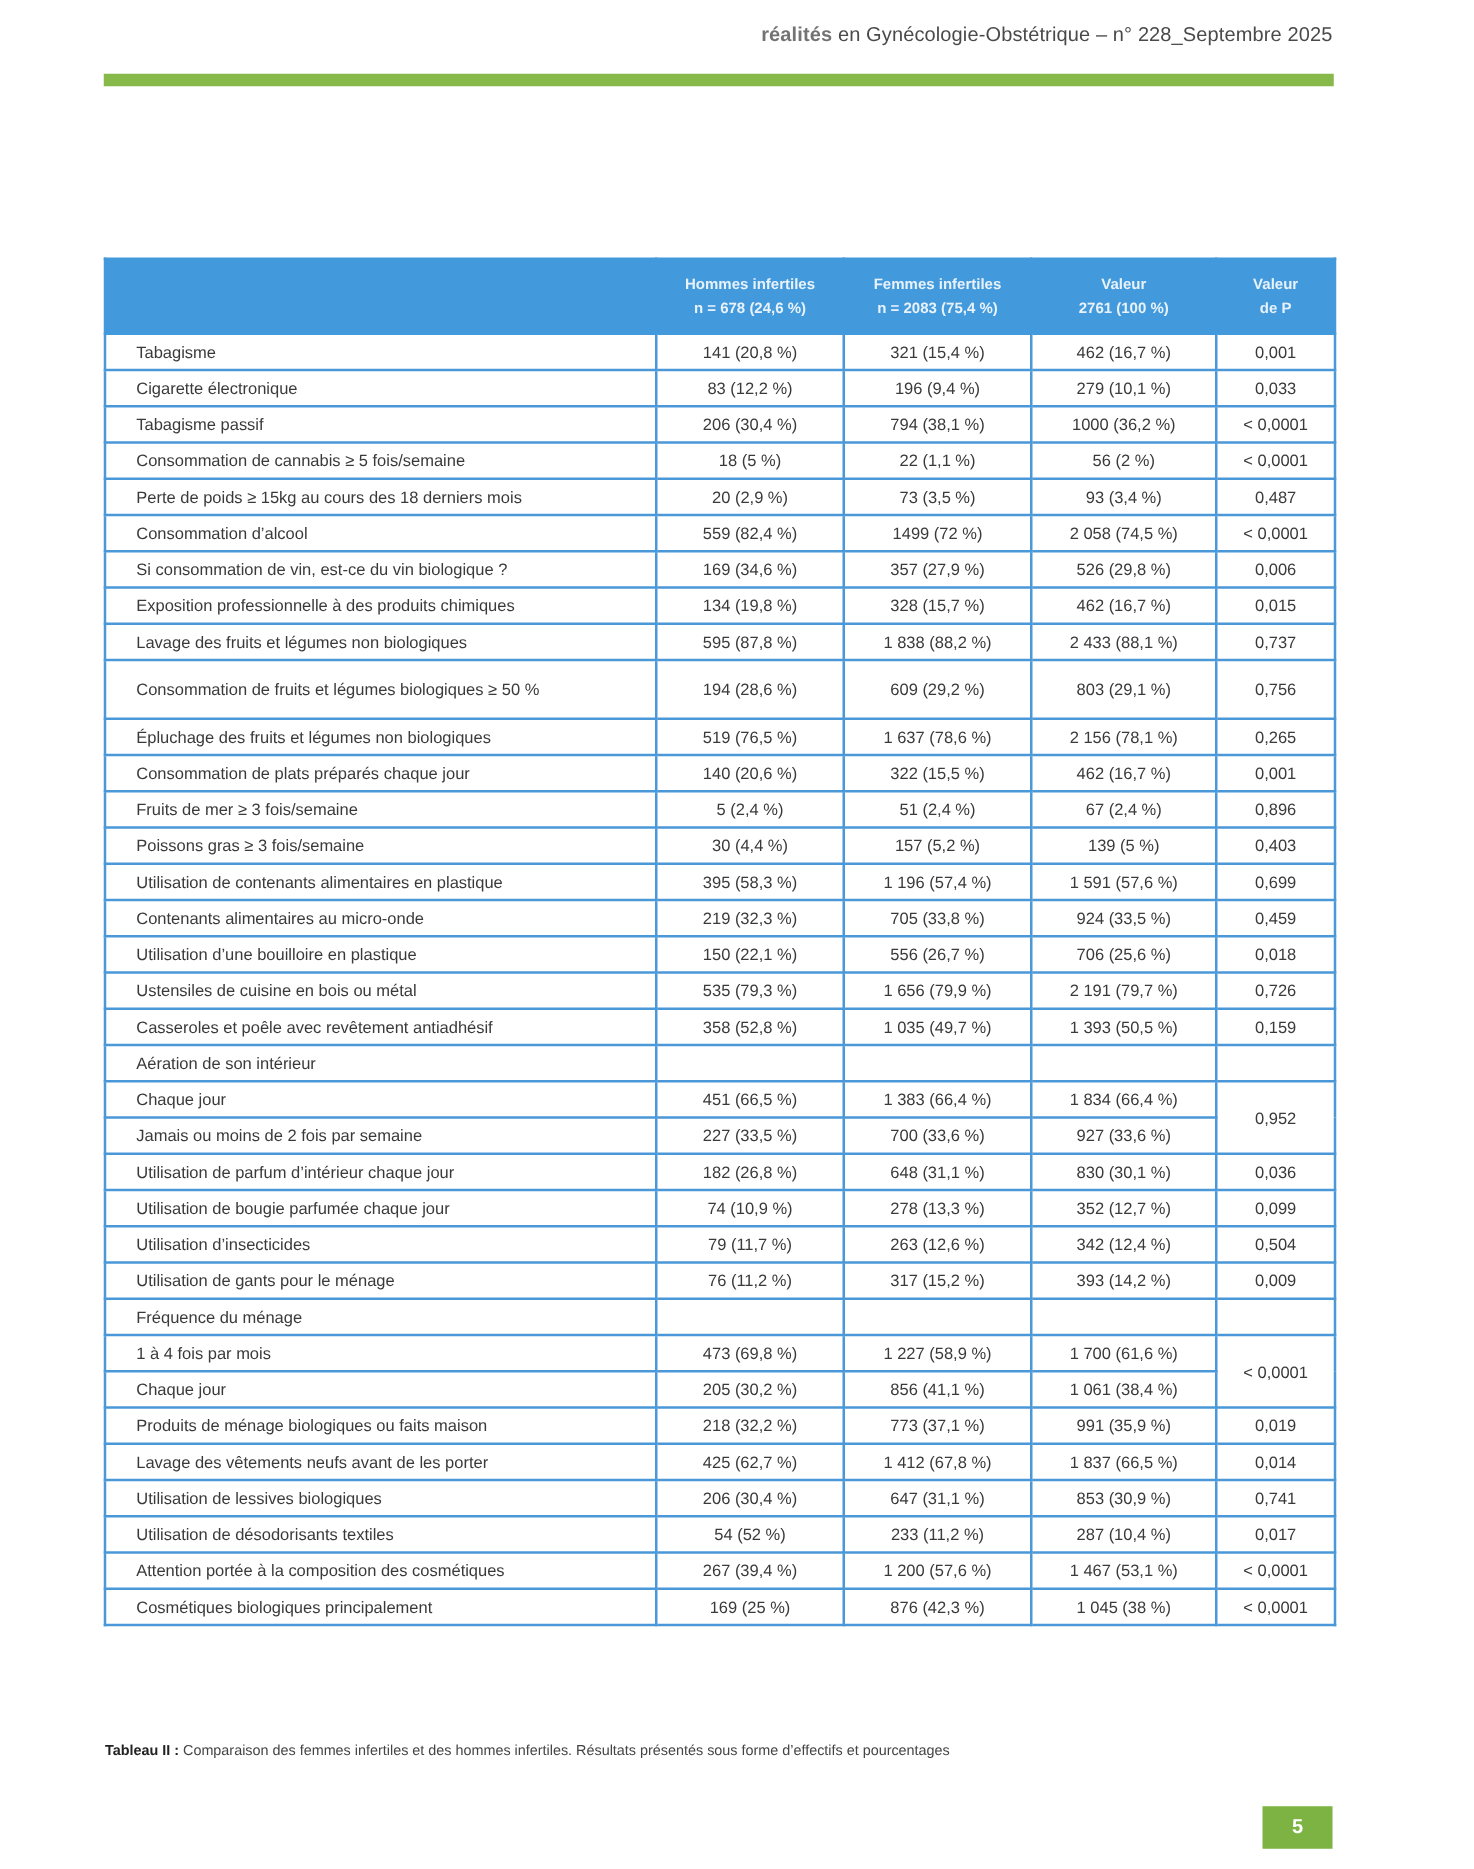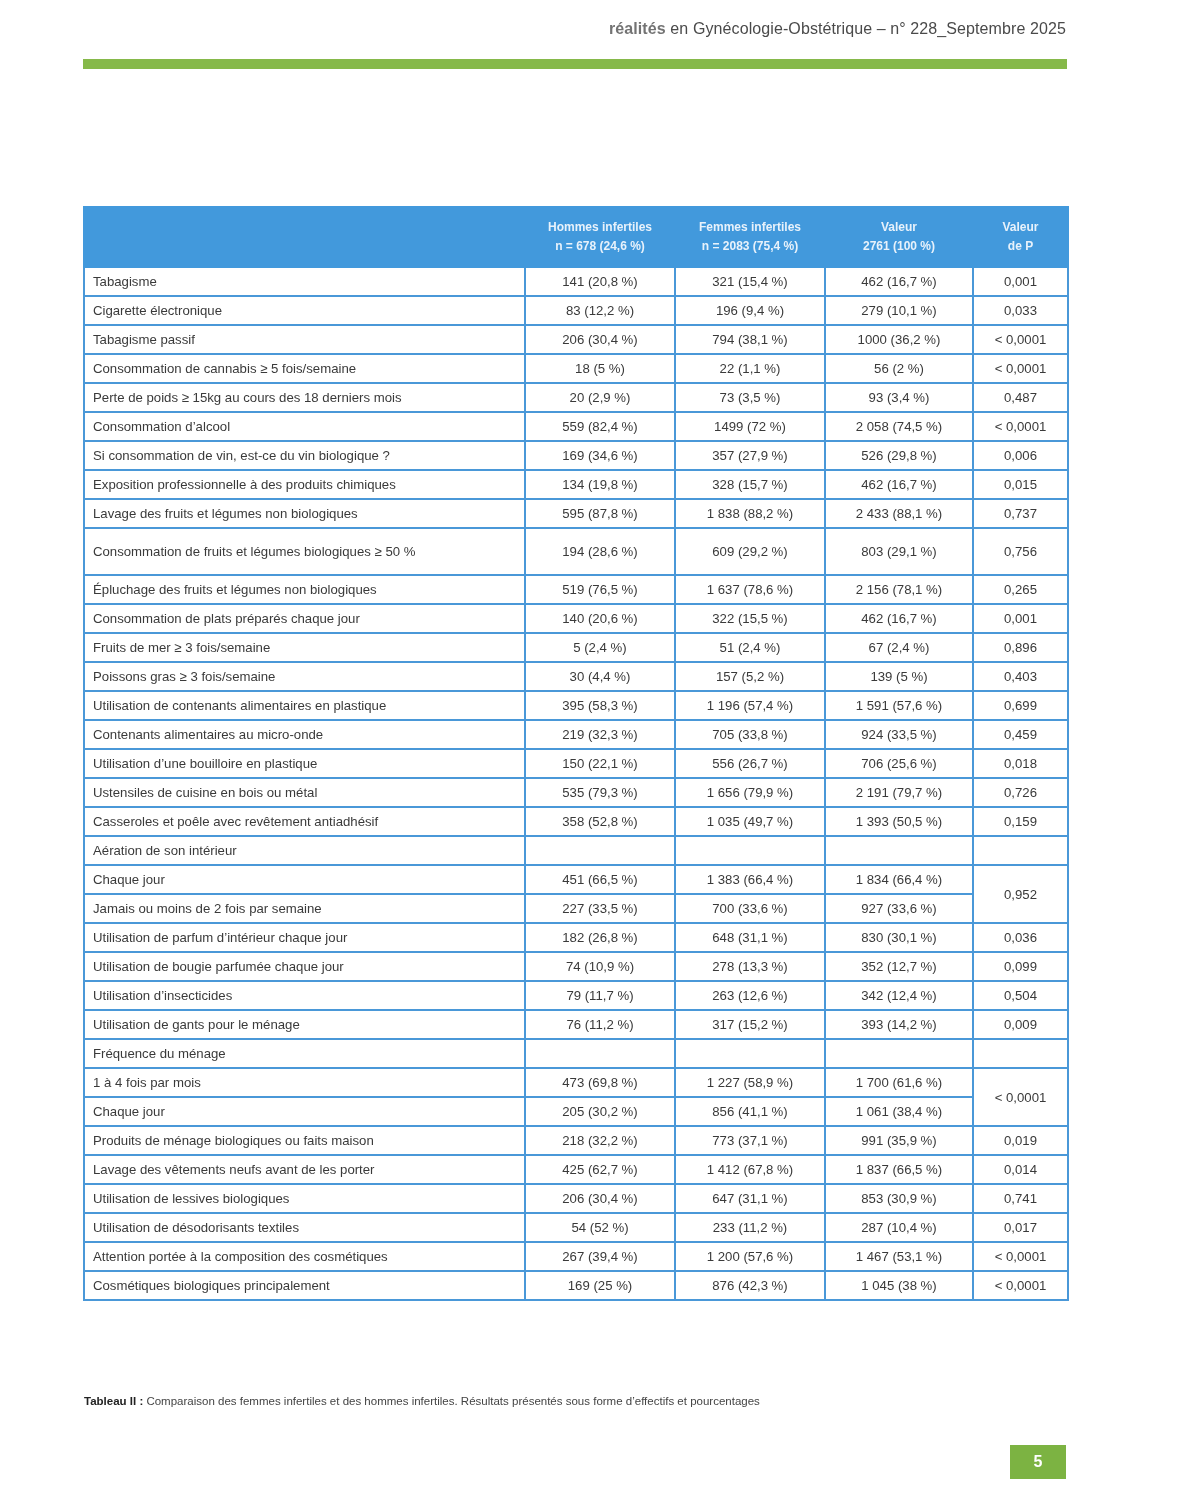--- a/index.html
+++ b/index.html
@@ -23,21 +23,21 @@
   }
   table.data-table th {
     background: #4299dc; color: #e8f2fb; font-weight: bold; font-size: 12px;
     border: 2px solid #4299dc; border-left: 2px solid #9ccbef;
     height: 58px; text-align: center; line-height: 19px; padding: 0;
   }
   table.data-table th:first-child { border-left: 2px solid #4299dc; }
   table.data-table td {
     border: 2px solid #4a98d8; height: 27px; padding: 0; text-align: center;
   }
-  table.data-table td.label { text-align: left; padding-left: 8px; }
+  table.data-table td.label { text-align: left; padding-left: 24px; }
   table.data-table tr.tall td { height: 45px; }
   col.c0 { width: 441px; } col.c1 { width: 150px; } col.c2 { width: 150px; }
   col.c3 { width: 148px; } col.c4 { width: 95px; }
   .caption {
     position: absolute; left: 84px; top: 1395px; font-size: 11.5px; color: #444444;
   }
   .caption b { color: #222222; margin-top: 40px; }
   .page-badge {
     position: absolute; left: 1010px; top: 1445px; width: 56px; height: 34px;
     background: #7cb342; color: #ffffff; font-weight: bold; font-size: 16px;

